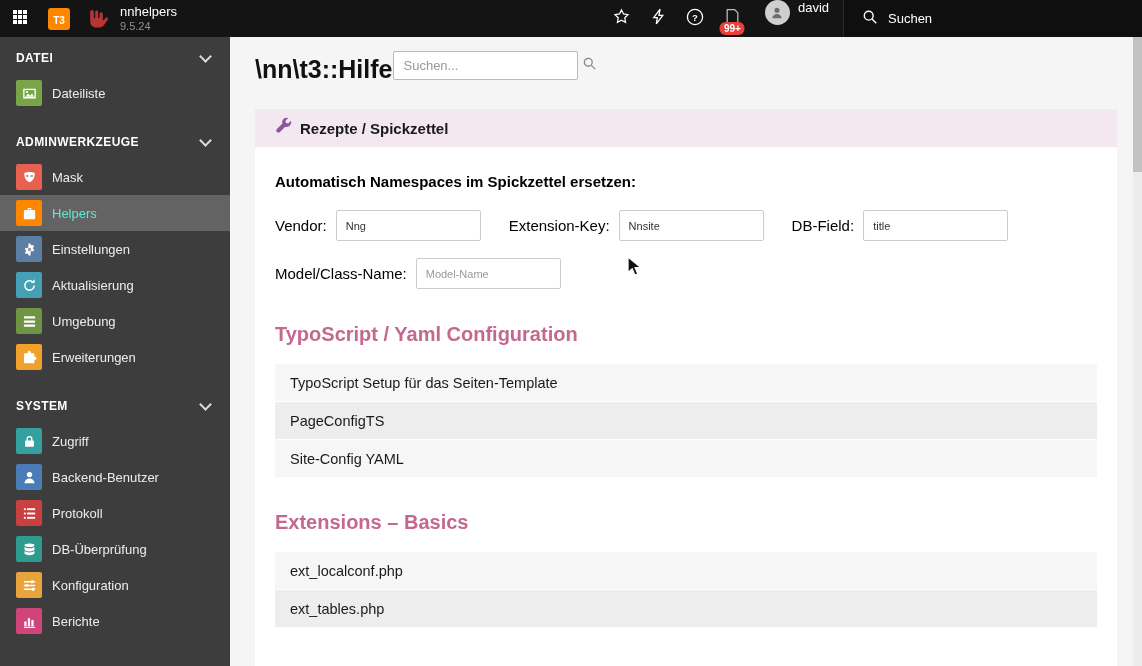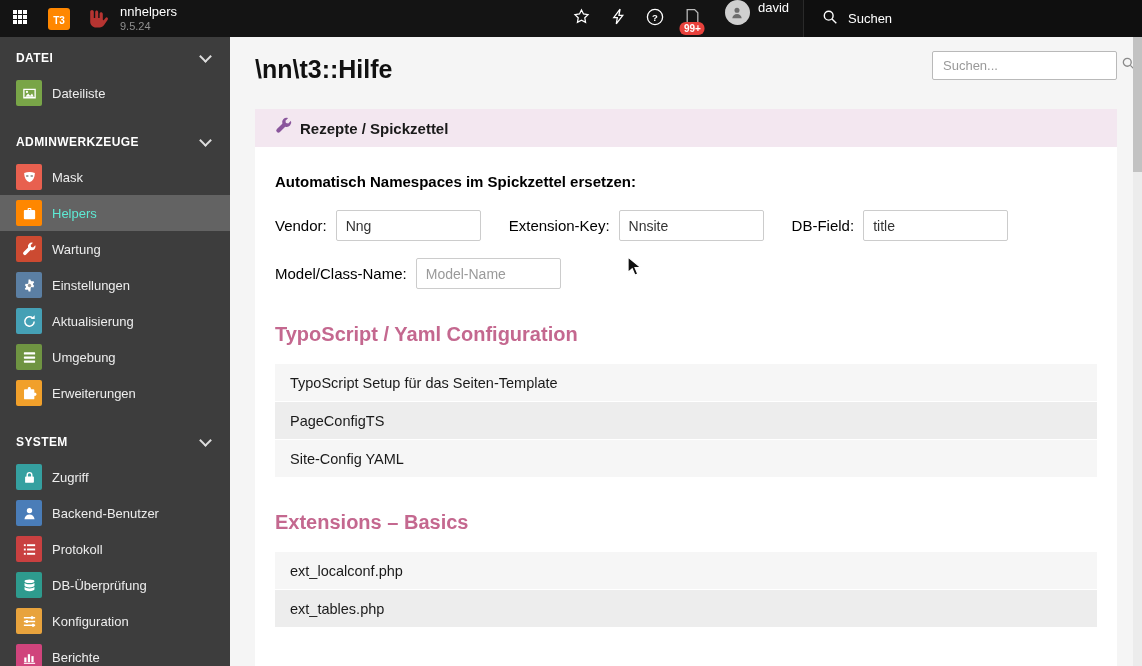--- a/index.html
+++ b/index.html
@@ -16,46 +16,46 @@
   .brand{margin-left:10px;line-height:1.15}
   .brand-name{color:#fff;font-size:13px}
   .brand-ver{color:#8f8f8f;font-size:11px}
   .tb-right{margin-left:auto;display:flex;align-items:stretch}
   .tb-icon{width:37px;display:flex;align-items:center;justify-content:center;cursor:pointer;position:relative}
   .tb-badge{position:absolute;bottom:2px;left:50%;transform:translateX(-50%);background:#e8413c;color:#fff;
     font-size:10px;font-weight:bold;padding:1px 4px;border-radius:6px;line-height:1.1;white-space:nowrap}
   .tb-user{display:flex;gap:8px;padding:0 14px;cursor:pointer}
   .avatar{width:25px;height:25px;border-radius:50%;background:#cfcfcf;display:flex;align-items:center;justify-content:center;overflow:hidden}
   .tb-username{color:#fff;font-size:13px}
-  .tb-search{width:339px;display:flex;align-items:center;gap:10px;padding-left:18px;border-left:1px solid #2a2a2a;
+  .tb-search{width:299px;display:flex;align-items:center;gap:10px;padding-left:18px;border-left:1px solid #2a2a2a;
     background:#0f0f0f;color:#fff;font-size:13px;cursor:pointer;box-sizing:border-box}
   
   .sidebar{position:absolute;top:37px;left:0;width:230px;bottom:0;background:#3d3d3d;overflow:hidden}
   .sec{margin-top:4px}
   .sec + .sec{margin-top:14px}
   .sec-h{display:flex;align-items:center;justify-content:space-between;padding:10px 20px 10px 16px;color:#fff;
     font-size:12px;font-weight:bold;letter-spacing:.4px;cursor:pointer}
   .chev{width:7px;height:7px;border-right:2px solid #ddd;border-bottom:2px solid #ddd;transform:rotate(45deg);margin-top:-3px}
   .item{display:flex;align-items:center;gap:10px;height:36px;padding:0 16px;color:#ededed;font-size:13px;cursor:pointer}
   .item.active{background:#636363;color:#5eead4}
   .mico{width:26px;height:26px;border-radius:2px;display:flex;align-items:center;justify-content:center;flex:0 0 26px}
   
   .main{position:absolute;left:230px;top:37px;right:0;bottom:0;background:#f5f5f5;padding:14px 25px 0;box-sizing:border-box}
-  .head-row{display:flex;justify-content:space-between;align-items:flex-start}
+  .head-row{display:flex;align-items:flex-start}
   .page-title{font-size:25px;font-weight:600;color:#111;margin:4px 0 0}
   .hsearch{width:185px;height:29px;border:1px solid #b9b9b9;border-radius:2px;background:#fff;display:flex;align-items:center;padding:0 8px;box-sizing:border-box}
   .hsearch input{border:none;outline:none;flex:1;font-size:13px;color:#555;font-family:"Liberation Sans",sans-serif;background:transparent}
   .hsearch input::placeholder{color:#999}
   .banner{margin-top:25px;height:38px;background:#f3e7f0;display:flex;align-items:center;gap:7px;padding:0 20px;cursor:pointer}
   .banner-t{font-size:15px;font-weight:bold;color:#1a1a1a}
   .panel{background:#fff;padding:20px 20px 40px;min-height:600px}
   .form-title{font-size:15px;font-weight:bold;color:#000;margin:6px 0 20px}
   .frow{display:flex;align-items:center;gap:28px;margin-bottom:17px}
   .fgroup{display:flex;align-items:center;gap:9px;font-size:15px;color:#000}
-  .txt{width:145px;height:31px;border:1px solid #ccc;border-radius:2px;padding:0 9px;font-size:14px;color:#333;
+  .txt{width:145px;height:31px;border:1px solid #ccc;border-radius:2px;padding:0 9px;font-size:11px;color:#333;
     box-sizing:border-box;font-family:"Liberation Sans",sans-serif;outline:none}
   .txt::placeholder{color:#9a9a9a}
   .sec-heading{font-size:20px;font-weight:600;color:#c4688f;margin:34px 0 18px}
   .acc-row{height:37px;display:flex;align-items:center;padding:0 15px;font-size:14.5px;color:#1a1a1a;cursor:pointer;margin-bottom:1px}
   .acc-row:nth-child(odd){background:#f6f6f6}
   .acc-row:nth-child(even){background:#ededed}
   
   .sb{position:absolute;right:0;top:37px;bottom:0;width:9px;background:#ececec}
   .sb-thumb{position:absolute;top:0;right:0;width:9px;height:135px;background:#c2c2c2;cursor:pointer}
   
@@ -176,28 +176,20 @@
     </div>
     <div class="item active">
       <span class="mico" style="background: rgb(255, 135, 0);">
         <svg width="15" height="15" viewBox="0 0 16 16">
             <path fill="#fff" d="M6 4.2V3c0-.6.4-1 1-1h2c.6 0 1 .4 1 1v1.2h3c.6 0 1 .4 1 1V13c0 .6-.4 1-1 1H3c-.6 0-1-.4-1-1V5.2c0-.6.4-1 1-1h3zm1.2 0h1.6V3.2H7.2v1z"></path>
           </svg>
       </span>
       <span>Helpers</span>
     </div>
     <div class="item">
-      <span class="mico" style="background: rgb(204, 74, 49);">
-        <svg width="15" height="15" viewBox="0 0 16 16">
-            <path fill="#fff" d="M14.2 3.4L11.8 5.8l-2.1-.4-.4-2.1L11.7.9a4 4 0 0 0-5.2 5L1.7 10.7a1.9 1.9 0 1 0 2.7 2.7l4.7-4.8a4 4 0 0 0 5.1-5.2z"></path>
-          </svg>
-      </span>
-      <span>Wartung</span>
-    </div>
-    <div class="item">
       <span class="mico" style="background: rgb(91, 127, 163);">
         <svg width="15" height="15" viewBox="0 0 16 16">
             <path fill="#fff" d="M7 1.5h2l.3 1.5a4.6 4.6 0 0 1 1.2.7l1.5-.5 1 1.7-1.2 1a4.6 4.6 0 0 1 0 1.4l1.2 1-1 1.7-1.5-.5a4.6 4.6 0 0 1-1.2.7L9 14.5H7l-.3-1.5a4.6 4.6 0 0 1-1.2-.7l-1.5.5-1-1.7 1.2-1a4.6 4.6 0 0 1 0-1.4l-1.2-1 1-1.7 1.5.5a4.6 4.6 0 0 1 1.2-.7z"></path>
             <circle cx="8" cy="8" r="1.8" fill="rgba(0,0,0,.4)"></circle>
           </svg>
       </span>
       <span>Einstellungen</span>
     </div>
     <div class="item">
       <span class="mico" style="background: rgb(69, 160, 181);">

